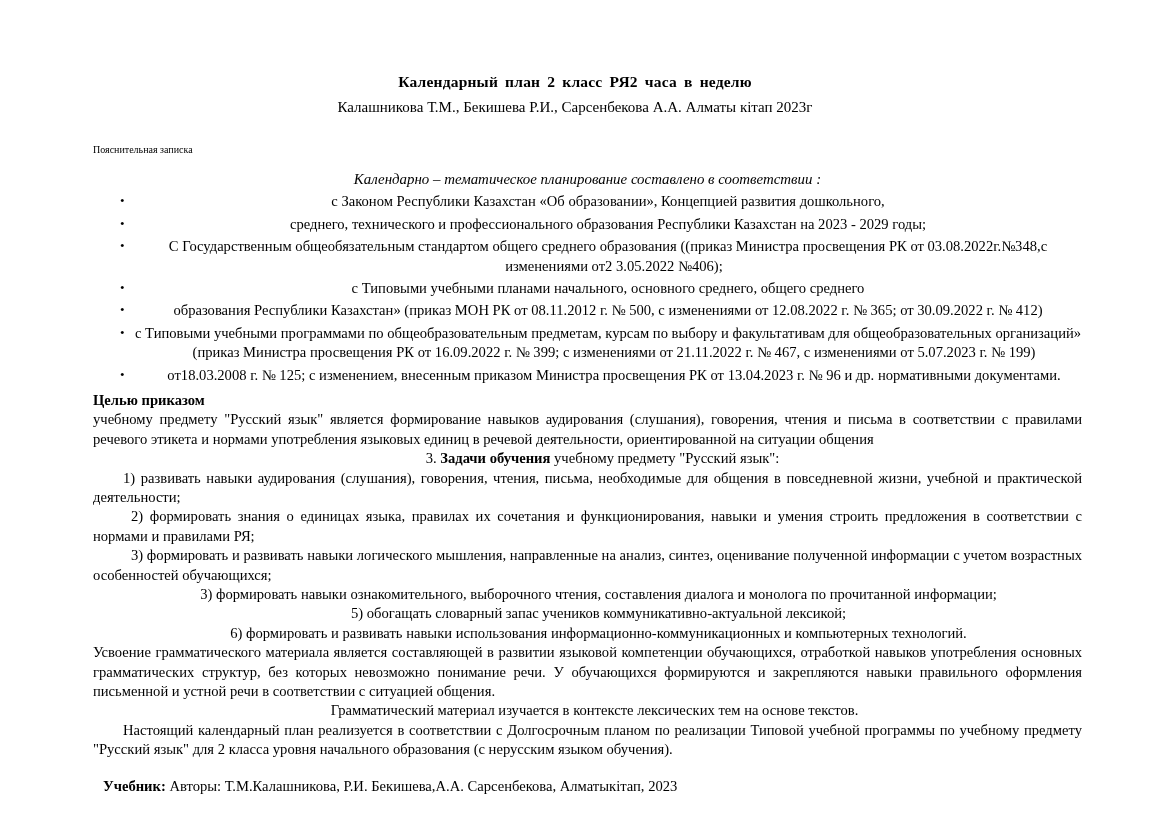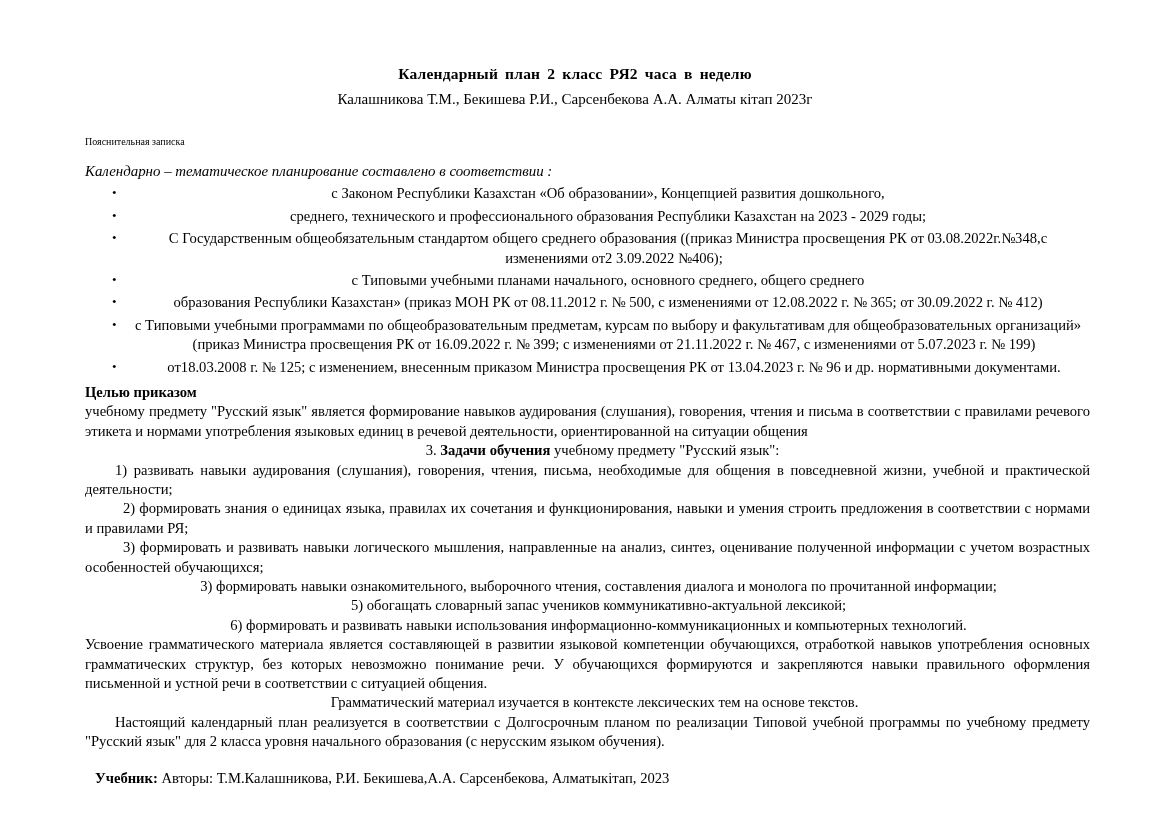--- a/index.html
+++ b/index.html
@@ -14,21 +14,21 @@
     font-family: "Liberation Serif", "DejaVu Serif", serif;
     color: #000000;
     overflow: hidden;
   }
 
   .page {
     position: relative;
     width: 1150px;
     height: 827px;
     box-sizing: border-box;
-    padding: 8px;
+    padding: 16px;
   }
 
   
   .title-block {
     padding-top: 56px;
     text-align: center;
   }
   .doc-title {
     font-size: 15.5px;
     font-weight: bold;
@@ -55,20 +55,21 @@
   .section-head {
     font-weight: normal;
     font-size: 10px;
     margin: 12px 0 14px 0;
   }
 
   .intro-italic {
     font-style: italic;
     font-size: 14.9px;
     margin: 0 0 2px 0;
+    text-align: center;
   }
 
   
   ul.bullets {
     list-style: none;
     margin: 0;
     padding: 0;
   }
   ul.bullets > li {
     position: relative;
@@ -142,21 +143,21 @@
 
     <ul class="bullets">
       <li>
         <span>с Законом Республики Казахстан «Об образовании», Концепцией развития дошкольного,</span>
       </li>
       <li>
         <span> среднего, технического и профессионального образования Республики Казахстан на 2023 - 2029 годы;</span>
       </li>
       <li class="justified hang-extra">
         <span>С Государственным общеобязательным стандартом общего среднего образования ((приказ Министра просвещения РК от 03.08.2022г.№348,с</span>
-        <span class="cont">изменениями от2 3.09.2022 №406);</span>
+        <span class="cont">изменениями от2 3.05.2022 №406);</span>
       </li>
       <li>
         <span>с Типовыми учебными планами начального, основного среднего, общего среднего</span>
       </li>
       <li>
         <span>образования Республики Казахстан» (приказ МОН РК от 08.11.2012 г. № 500, с изменениями от 12.08.2022 г. № 365; от 30.09.2022 г. № 412)</span>
       </li>
       <li class="justified hang-extra">
         <span>с Типовыми учебными программами по общеобразовательным предметам, курсам по выбору и факультативам для общеобразовательных организаций»</span>
         <span class="cont">(приказ Министра просвещения РК от 16.09.2022 г. № 399;   с    изменениями    от    21.11.2022   г.  № 467, с изменениями от 5.07.2023 г. № 199)</span>

